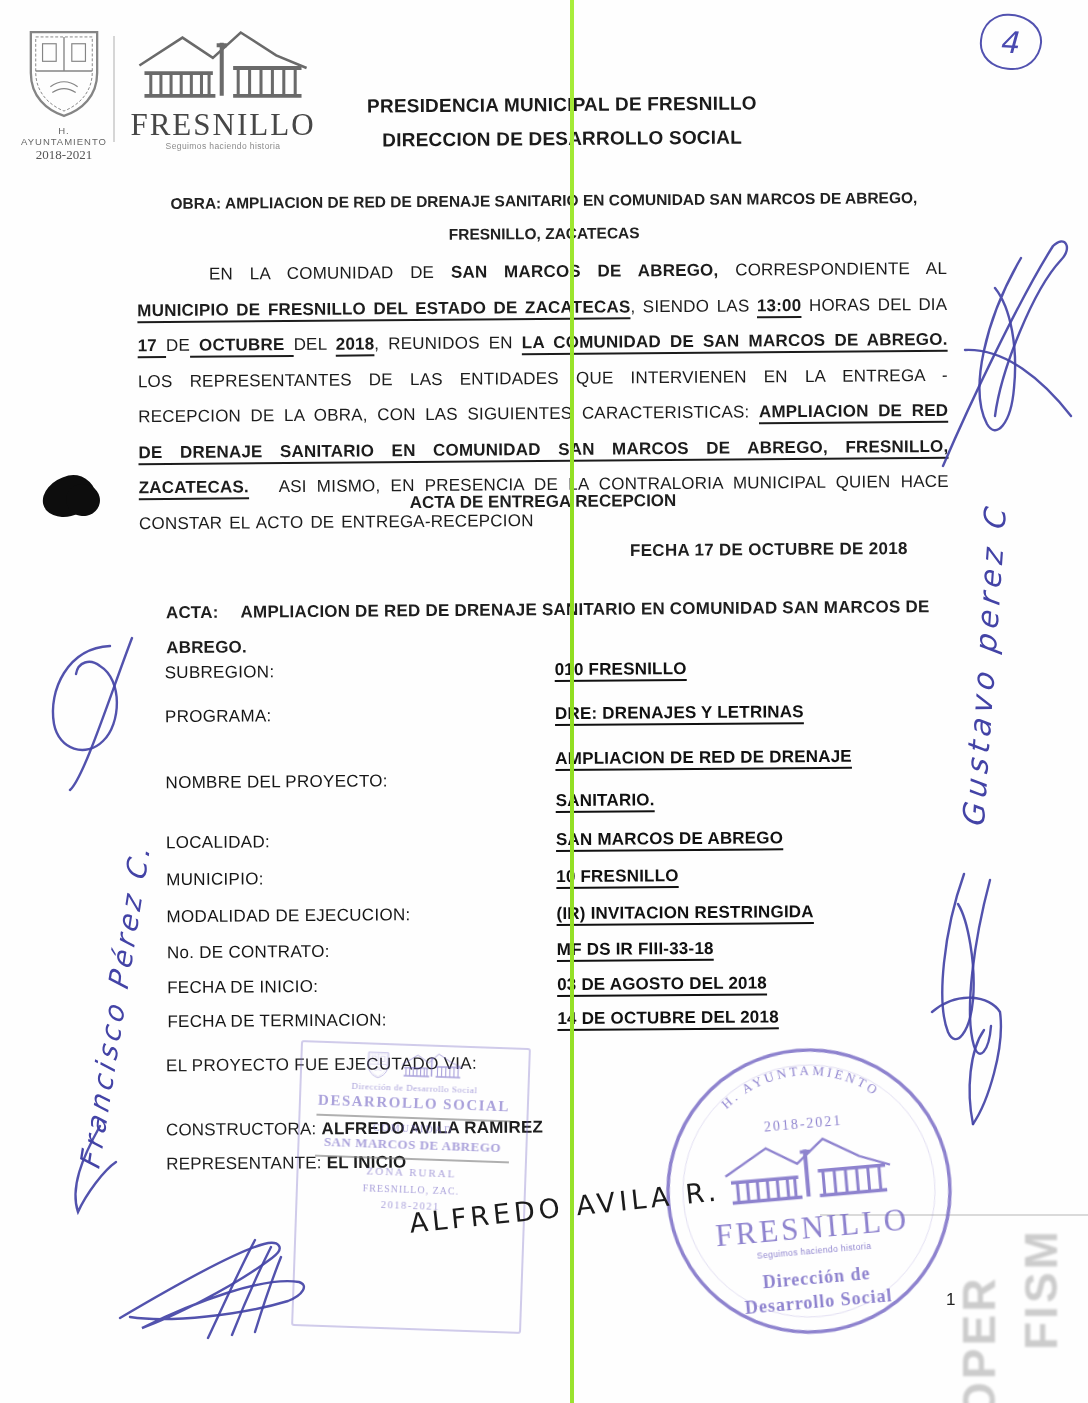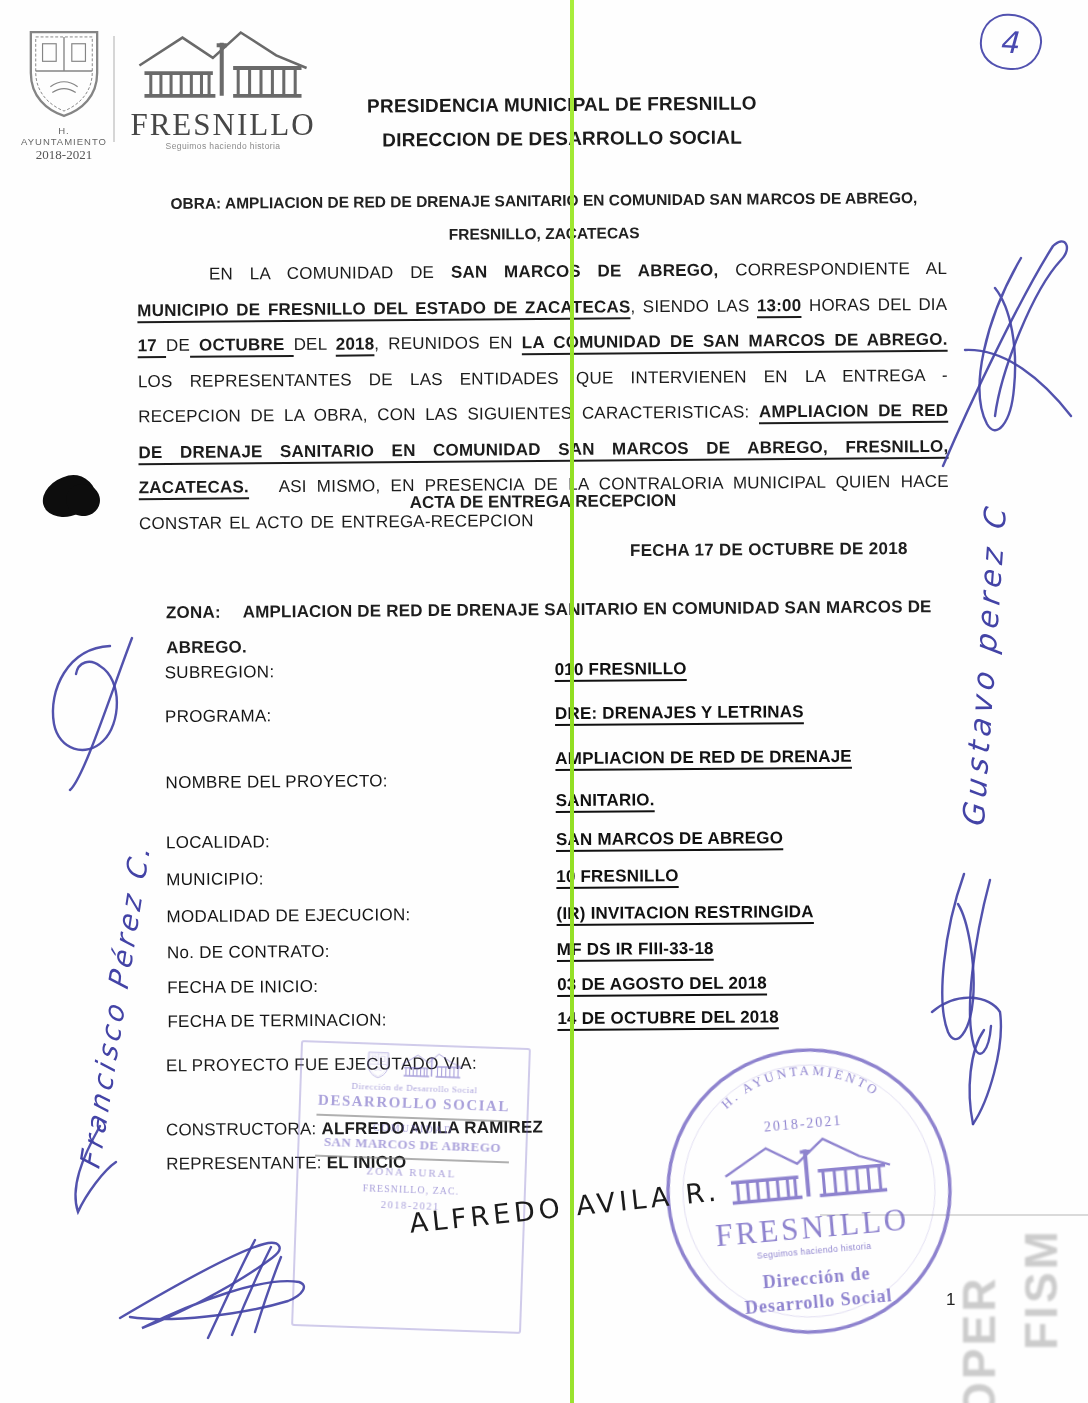--- a/index.html
+++ b/index.html
@@ -148,21 +148,21 @@
     <div>OBRA: AMPLIACION DE RED DE DRENAJE SANITARIO EN COMUNIDAD SAN MARCOS DE ABREGO,</div>
     <div>FRESNILLO,  ZACATECAS</div>
   </div>
 
   <div class="abs paragraph tilt"><span>EN LA COMUNIDAD DE </span><span class="b">SAN MARCOS DE ABREGO,</span><span> CORRESPONDIENTE AL </span><span class="b u">MUNICIPIO DE FRESNILLO DEL ESTADO DE ZACATECAS</span><span>, SIENDO LAS </span><span class="b u">13:00</span><span> HORAS DEL DIA</span><span class="b u"> 17 </span><span>DE</span><span class="b u"> OCTUBRE </span><span>DEL </span><span class="b u">2018</span><span>, REUNIDOS EN </span><span class="b u">LA COMUNIDAD DE SAN MARCOS DE ABREGO.</span><span> LOS REPRESENTANTES DE LAS ENTIDADES QUE INTERVIENEN EN LA ENTREGA - RECEPCION DE LA OBRA, CON LAS SIGUIENTES CARACTERISTICAS: </span><span class="b u">AMPLIACION DE RED DE DRENAJE SANITARIO EN COMUNIDAD SAN MARCOS DE ABREGO, FRESNILLO, ZACATECAS.</span><span> &nbsp; ASI MISMO, EN PRESENCIA DE LA CONTRALORIA MUNICIPAL QUIEN HACE CONSTAR EL ACTO DE ENTREGA-RECEPCION</span></div>
 
   <div class="abs acta-title tilt">ACTA DE ENTREGA RECEPCION</div>
   <div class="abs fecha-line tilt">FECHA 17 DE OCTUBRE DE 2018</div>
 
   <div class="abs obra-field tilt">
-    <span class="lbl">ZONA:</span><span>AMPLIACION DE RED DE DRENAJE SANITARIO EN COMUNIDAD SAN MARCOS DE ABREGO.</span>
+    <span class="lbl">ACTA:</span><span>AMPLIACION DE RED DE DRENAJE SANITARIO EN COMUNIDAD SAN MARCOS DE ABREGO.</span>
   </div>
 
   <div class="abs fields tilt">
     <div class="frow r1">
       <span class="flabel">SUBREGION:</span>
       <span class="fvalue">010 FRESNILLO</span>
     </div>
     <div class="frow r2">
       <span class="flabel">PROGRAMA:</span>
       <span class="fvalue">DRE: DRENAJES Y LETRINAS</span>

